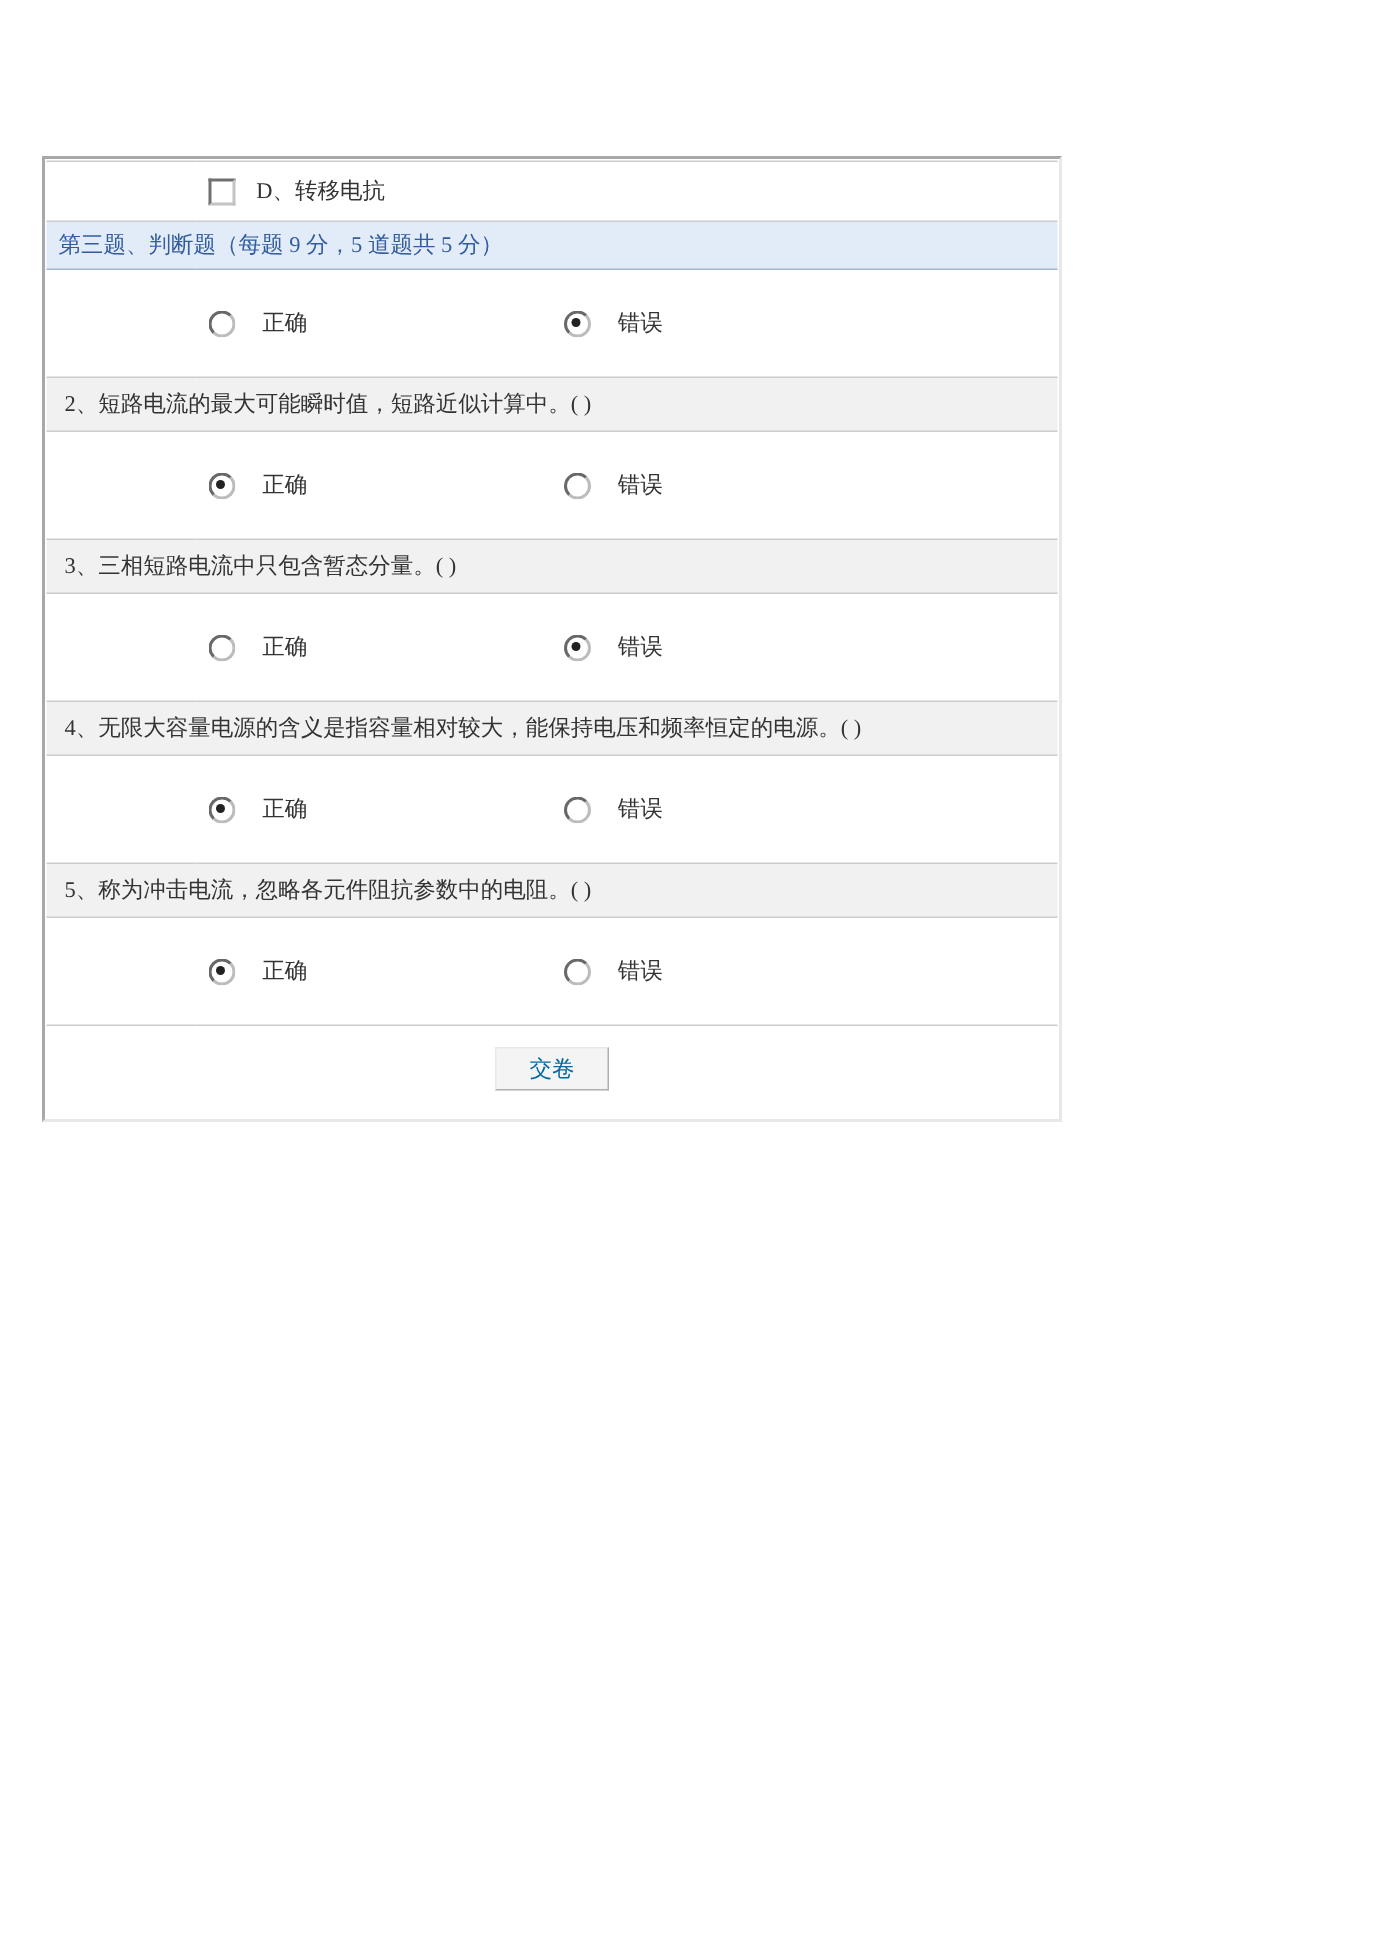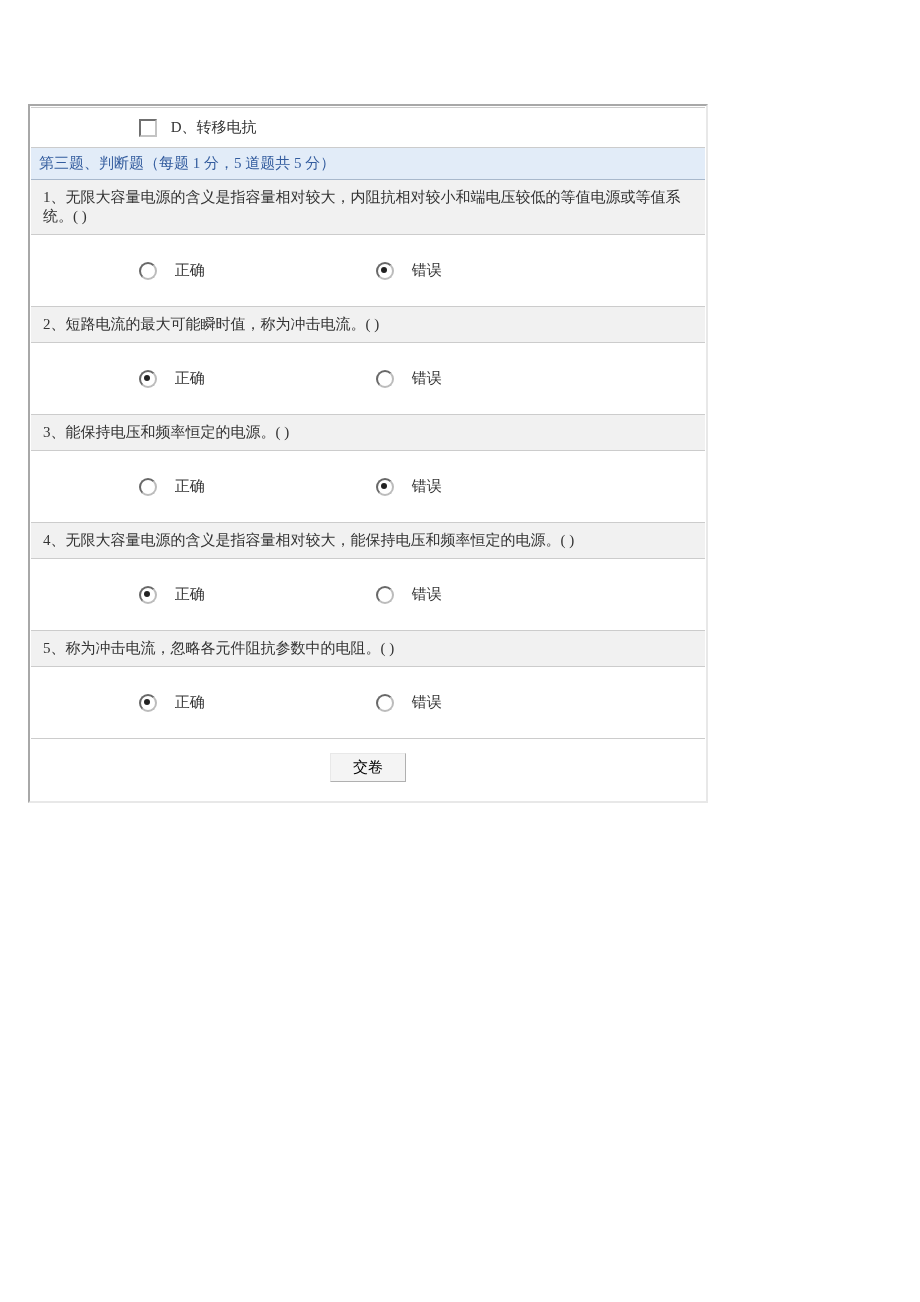--- a/index.html
+++ b/index.html
@@ -102,21 +102,21 @@
     vertical-align: middle;
   }
   button.submit-btn {
     font-family: "SimSun", "宋体", serif;
     font-size: 15px;
     padding: 4px 22px;
     background: #f4f4f4;
     border: 1px solid #b0b0b0;
     border-top-color: #e8e8e8;
     border-left-color: #e8e8e8;
-    color: #000000;
+    color: #0369a1;
     cursor: pointer;
   }
   .mid-col { width: auto; }
   .right-col { width: 50%; }
 </style>
 </head>
 <body>
 
 <div class="page">
   <div class="outer">
@@ -126,60 +126,55 @@
         <tbody>
             <tr class="option-row">
           <td class="left-pad"></td>
           <td colspan="2">
             <span class="checkbox-box"></span>
             <span class="opt-label"><span>D</span>、<span>转移电抗</span></span>
           </td>
         </tr>
 
         <tr class="section-header">
-          <td colspan="3">第三题、判断题（每题 1 分，5 道题共 5 分）</td>
-        </tr>
-
-        <tr class="question-row">
-          <td colspan="3">
-            <span><span>1</span>、</span><span>无限大容量电源的含义是指容量相对较大，内阻抗相对较小和端电压较低的等值电源或等值系统。( )</span>
-          </td>
-        </tr>
-        <tr class="tf-row">
-          <td class="pad"></td>
-          <td class="mid-col">
-            <span class="radio-outer"></span>
-            <span class="opt-label">正确</span>
-          </td>
-          <td class="right-col">
-            <span class="radio-outer checked"></span>
-            <span class="opt-label">错误</span>
-          </td>
-        </tr>
-
-        <tr class="question-row">
-          <td colspan="3">
-            <span><span>2</span>、</span><span>短路电流的最大可能瞬时值，称为冲击电流。( )</span>
-          </td>
-        </tr>
-        <tr class="tf-row">
-          <td class="pad"></td>
-          <td class="mid-col">
-            <span class="radio-outer checked"></span>
-            <span class="opt-label">正确</span>
-          </td>
-          <td class="right-col">
-            <span class="radio-outer"></span>
-            <span class="opt-label">错误</span>
-          </td>
-        </tr>
-
-        <tr class="question-row">
-          <td colspan="3">
-            <span><span>3</span>、</span><span>能保持电压和频率恒定的电源。( )</span>
+          <td colspan="3">第三题、判断题（每题 9 分，5 道题共 5 分）</td>
+        </tr>
+
+        <tr class="tf-row">
+          <td class="pad"></td>
+          <td class="mid-col">
+            <span class="radio-outer"></span>
+            <span class="opt-label">正确</span>
+          </td>
+          <td class="right-col">
+            <span class="radio-outer checked"></span>
+            <span class="opt-label">错误</span>
+          </td>
+        </tr>
+
+        <tr class="question-row">
+          <td colspan="3">
+            <span><span>2</span>、</span><span>短路电流的最大可能瞬时值，短路近似计算中。( )</span>
+          </td>
+        </tr>
+        <tr class="tf-row">
+          <td class="pad"></td>
+          <td class="mid-col">
+            <span class="radio-outer checked"></span>
+            <span class="opt-label">正确</span>
+          </td>
+          <td class="right-col">
+            <span class="radio-outer"></span>
+            <span class="opt-label">错误</span>
+          </td>
+        </tr>
+
+        <tr class="question-row">
+          <td colspan="3">
+            <span><span>3</span>、</span><span>三相短路电流中只包含暂态分量。( )</span>
           </td>
         </tr>
         <tr class="tf-row">
           <td class="pad"></td>
           <td class="mid-col">
             <span class="radio-outer"></span>
             <span class="opt-label">正确</span>
           </td>
           <td class="right-col">
             <span class="radio-outer checked"></span>

